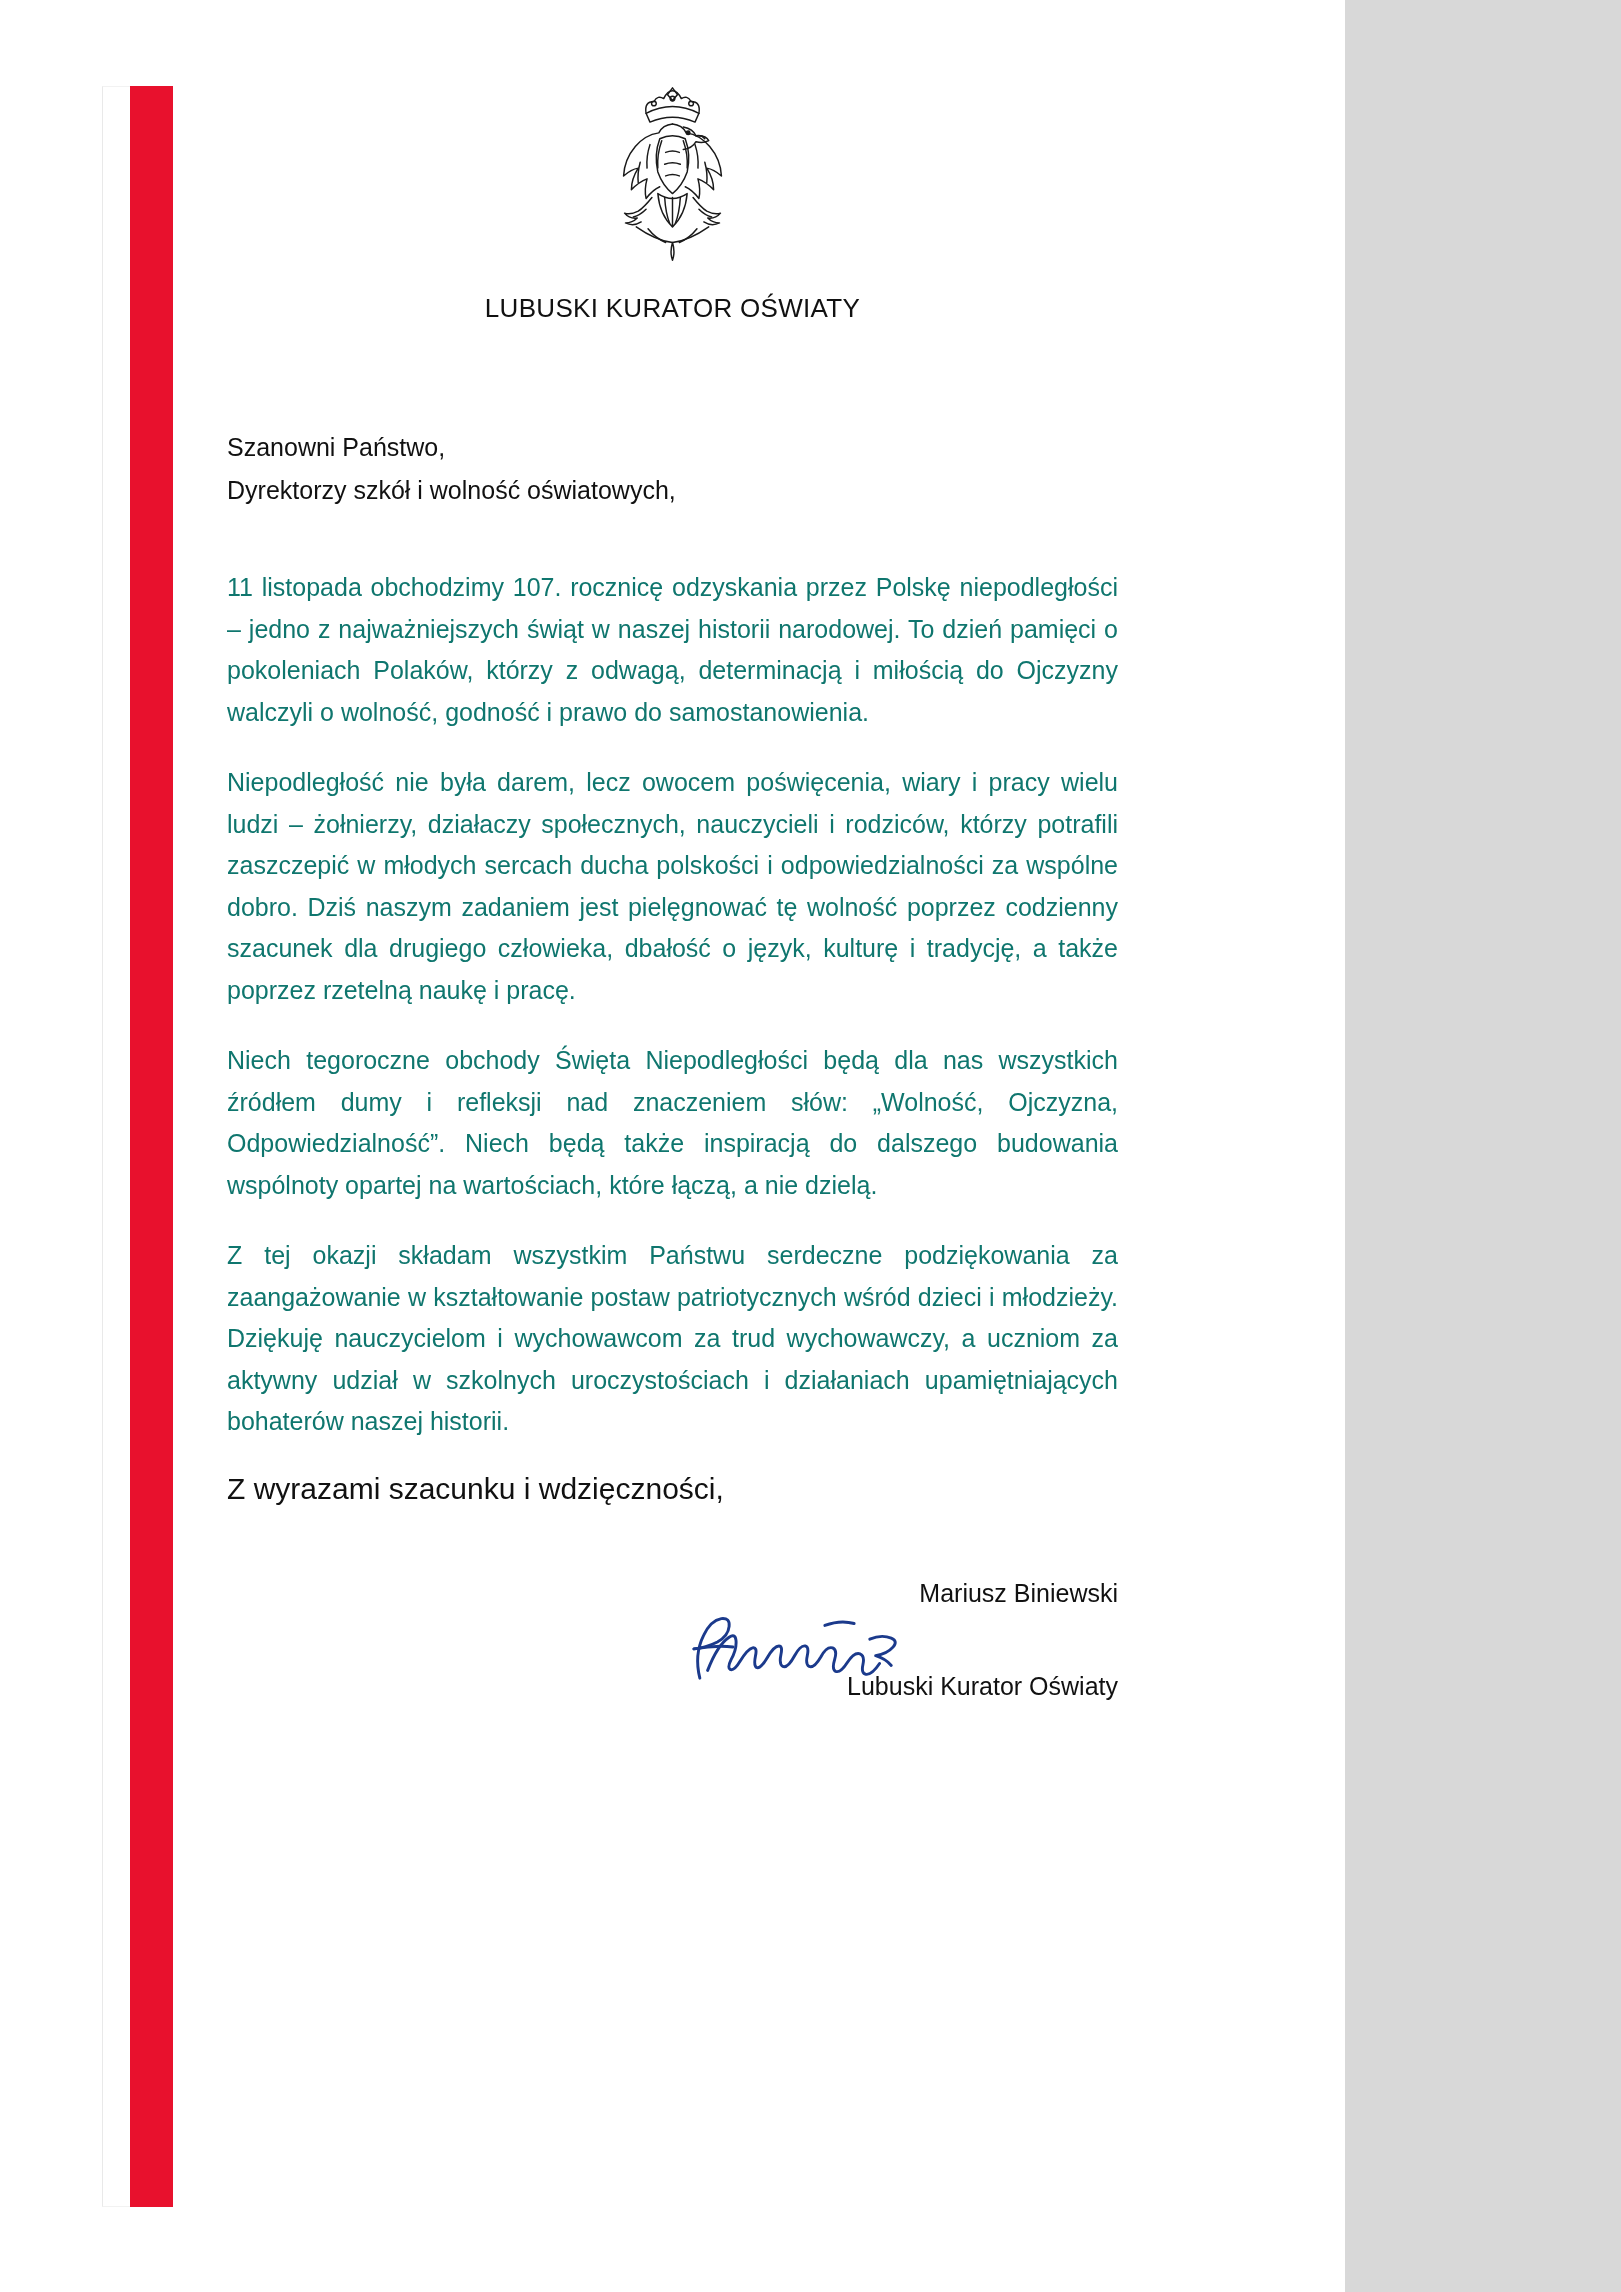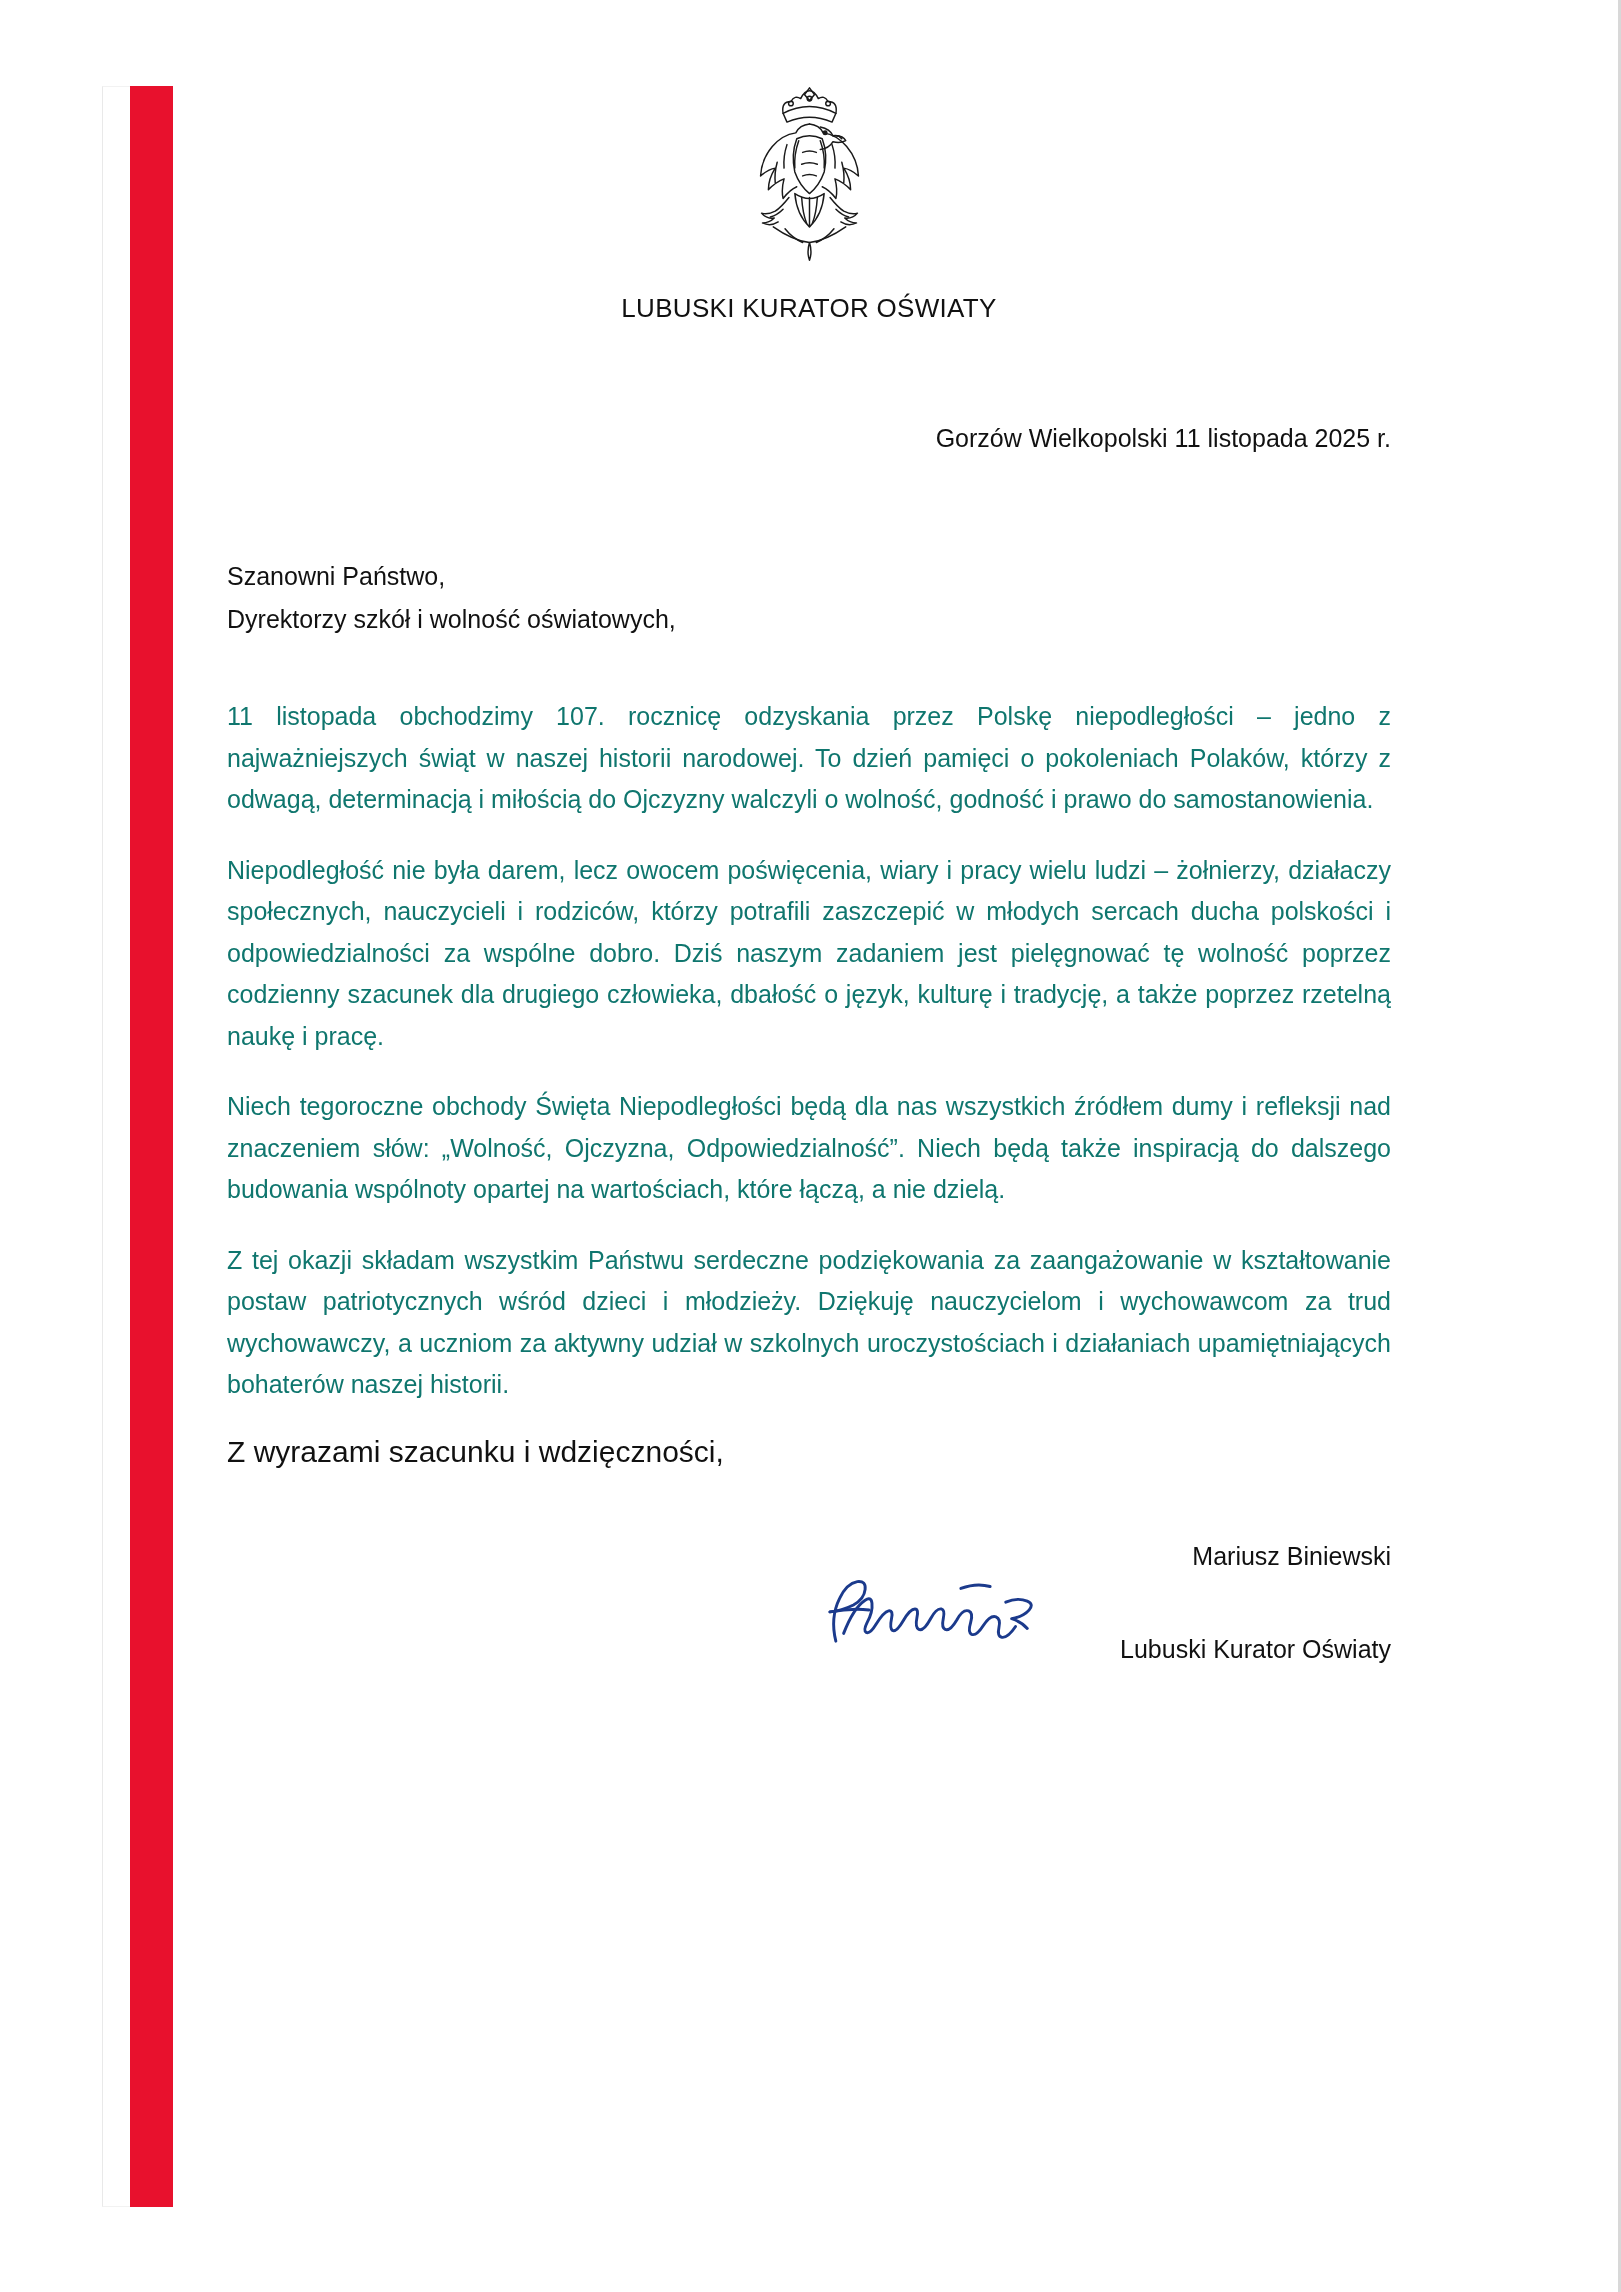--- a/index.html
+++ b/index.html
@@ -9,21 +9,21 @@
   }
   body {
     width: 1621px;
     height: 2293px;
     font-family: "Liberation Sans", sans-serif;
     -webkit-font-smoothing: antialiased;
   }
 
   .page {
     position: relative;
-    width: 1618px;
+    width: 1345px;
     height: 2293px;
     background: #ffffff;
     box-sizing: border-box;
     overflow: hidden;
   }
 
   
   .left-bars {
     position: absolute;
     left: 102px;
@@ -171,21 +171,20 @@
 
           <path d="M48 150 q20 14 37 16 q17 -2 37 -16"></path>
           <path d="M60 152 q8 10 18 14 M110 152 q-8 10 -18 14"></path>
           <path d="M85 166 q-3 10 0 18 q3 -8 0 -18z"></path>
         </g>
       </svg>
     </div>
 
     <div class="org-title">LUBUSKI KURATOR OŚWIATY</div>
 
-    <div class="place-date">Gorzów Wielkopolski 11 listopada 2025 r.</div>
 
     <div class="salutation">
       <div>Szanowni Państwo,</div>
       <div>Dyrektorzy szkół i wolność oświatowych,</div>
     </div>
 
     <div class="body-copy">
       <p>11 listopada obchodzimy 107. rocznicę odzyskania przez Polskę niepodległości – jedno z najważniejszych świąt w naszej historii narodowej. To dzień pamięci o pokoleniach Polaków, którzy z odwagą, determinacją i miłością do Ojczyzny walczyli o wolność, godność i prawo do samostanowienia.</p>
       <p>Niepodległość nie była darem, lecz owocem poświęcenia, wiary i pracy wielu ludzi – żołnierzy, działaczy społecznych, nauczycieli i rodziców, którzy potrafili zaszczepić w młodych sercach ducha polskości i odpowiedzialności za wspólne dobro. Dziś naszym zadaniem jest pielęgnować tę wolność poprzez codzienny szacunek dla drugiego człowieka, dbałość o język, kulturę i tradycję, a także poprzez rzetelną naukę i pracę.</p>
       <p>Niech tegoroczne obchody Święta Niepodległości będą dla nas wszystkich źródłem dumy i refleksji nad znaczeniem słów: „Wolność, Ojczyzna, Odpowiedzialność”. Niech będą także inspiracją do dalszego budowania wspólnoty opartej na wartościach, które łączą, a nie dzielą.</p>

